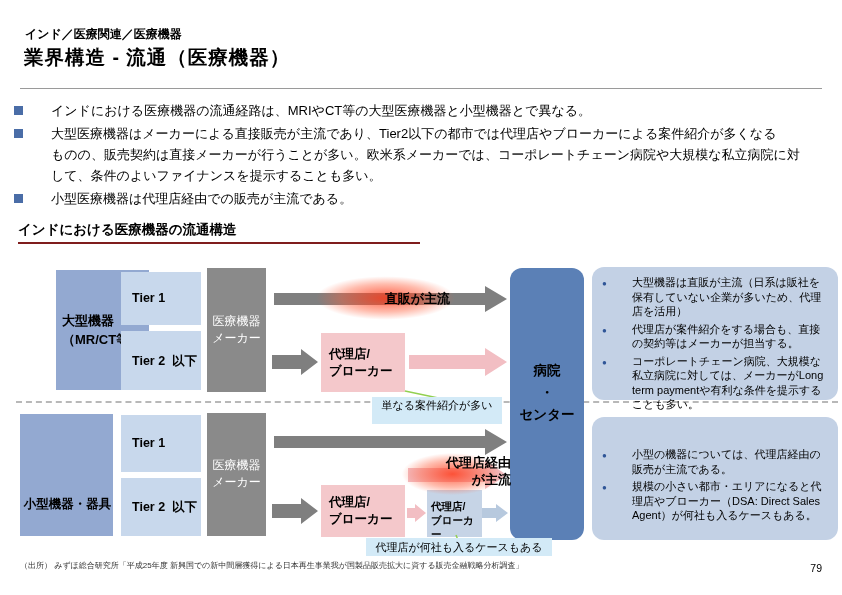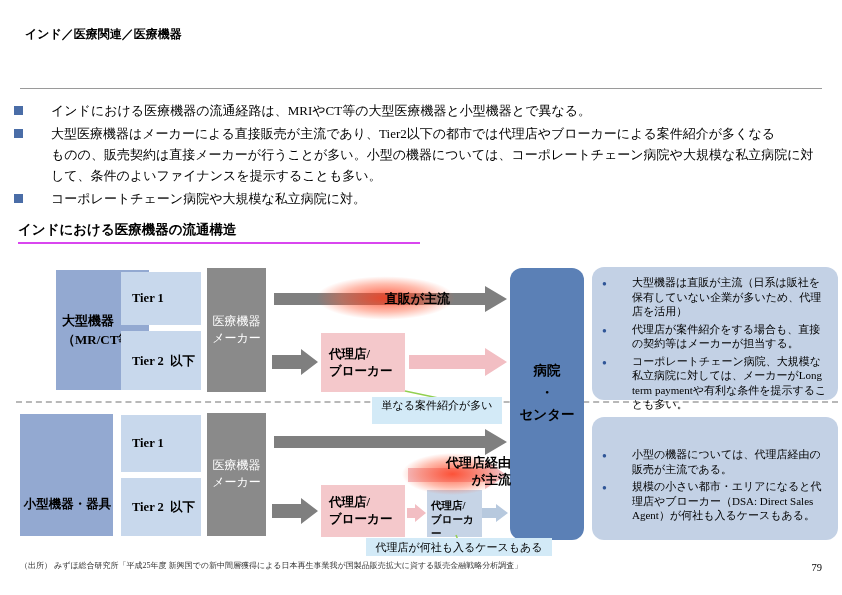--- a/index.html
+++ b/index.html
@@ -1,35 +1,35 @@
 <!DOCTYPE html>
 <html><head>
 <meta charset="utf-8">
 <style>
   html,body{margin:0;padding:0;background:#e8e8e8;}
   .slide{
     position:relative;width:842px;height:595px;background:#ffffff;overflow:hidden;
-    font-family:Liberation Serif, serif;color:#000;
+    font-family:Liberation Sans, sans-serif;color:#000;
   }
   .pre{white-space:pre-wrap;}
 
   
   .eyebrow{position:absolute;left:25px;top:26px;font-size:12px;font-weight:bold;}
   .page-title{position:absolute;left:24px;top:44px;font-size:19.5px;font-weight:bold;letter-spacing:1px;}
   .title-rule{position:absolute;left:20px;top:88px;width:802px;height:0;border-top:1px solid #9a9a9a;}
 
   
   .summary{position:absolute;left:14px;top:100px;width:816px;}
   .summary-item{display:flex;margin-bottom:2px;gap:20px;}
   .sq{flex:none;width:9px;height:9px;background:#4a6da7;margin:6px 8px 0 0;}
   .summary-text{font-size:13px;line-height:21px;}
 
   
   .section-heading{position:absolute;left:18px;top:221px;width:402px;font-size:13.5px;font-weight:bold;
-    border-bottom:2px solid #d946ef;padding-bottom:3px;}
+    border-bottom:2px solid #7f1d1d;padding-bottom:3px;}
 
   
   .dash{position:absolute;left:16px;top:401px;width:822px;height:0;border-top:2px dashed #b8b8b8;}
   .dbox{position:absolute;box-sizing:border-box;font-weight:bold;}
   .cat-large{left:20px;top:270px;width:93px;height:120px;background:#93a9d1;font-size:13px;line-height:19px;padding:41px 0 0 6px;margin-left:36px;}
   .cat-small{left:20px;top:414px;width:93px;height:122px;background:#93a9d1;font-size:12.5px;padding:82px 0 0 2px;text-align:center;}
   .tier{background:#c8d8ec;font-size:12.5px;}
   .tier1-l{left:121px;top:272px;width:80px;height:53px;padding:19px 0 0 11px;}
   .tier2-l{left:121px;top:331px;width:80px;height:59px;padding:22px 0 0 11px;}
   .tier1-s{left:121px;top:415px;width:80px;height:57px;padding:21px 0 0 11px;}
@@ -67,36 +67,37 @@
   
   .source{position:absolute;left:20px;top:560px;font-size:8px;color:#333;}
   .pagenum{position:absolute;right:20px;top:562px;font-size:10.5px;color:#000;margin-left:20px;}
 </style>
 </head>
 <body>
 
 <div class="slide">
 
   <div class="eyebrow">インド／医療関連／医療機器</div>
+  <div class="page-title">業界構造 - 流通（医療機器）</div>
   <div class="title-rule"></div>
 
   <div class="summary">
     <div class="summary-item">
       <span class="sq"></span>
       <span class="summary-text pre">インドにおける医療機器の流通経路は、MRIやCT等の大型医療機器と小型機器とで異なる。</span>
     </div>
     <div class="summary-item">
       <span class="sq"></span>
       <span class="summary-text pre">大型医療機器はメーカーによる直接販売が主流であり、Tier2以下の都市では代理店やブローカーによる案件紹介が多くなる
-ものの、販売契約は直接メーカーが行うことが多い。小型の機器については、コーポレートチェーン病院や大規模な私立病院に対
+ものの、販売契約は直接メーカーが行うことが多い。欧米系メーカーでは、コーポレートチェーン病院や大規模な私立病院に対
 して、条件のよいファイナンスを提示することも多い。</span>
     </div>
     <div class="summary-item">
       <span class="sq"></span>
-      <span class="summary-text pre">コーポレートチェーン病院や大規模な私立病院に対。</span>
+      <span class="summary-text pre">小型医療機器は代理店経由での販売が主流である。</span>
     </div>
   </div>
 
   <div class="section-heading">インドにおける医療機器の流通構造</div>
 
   <div class="dash"></div>
 
   <div class="dbox cat-large pre">大型機器
 （MR/CT等）</div>
   <div class="dbox tier tier1-l">Tier 1</div>

